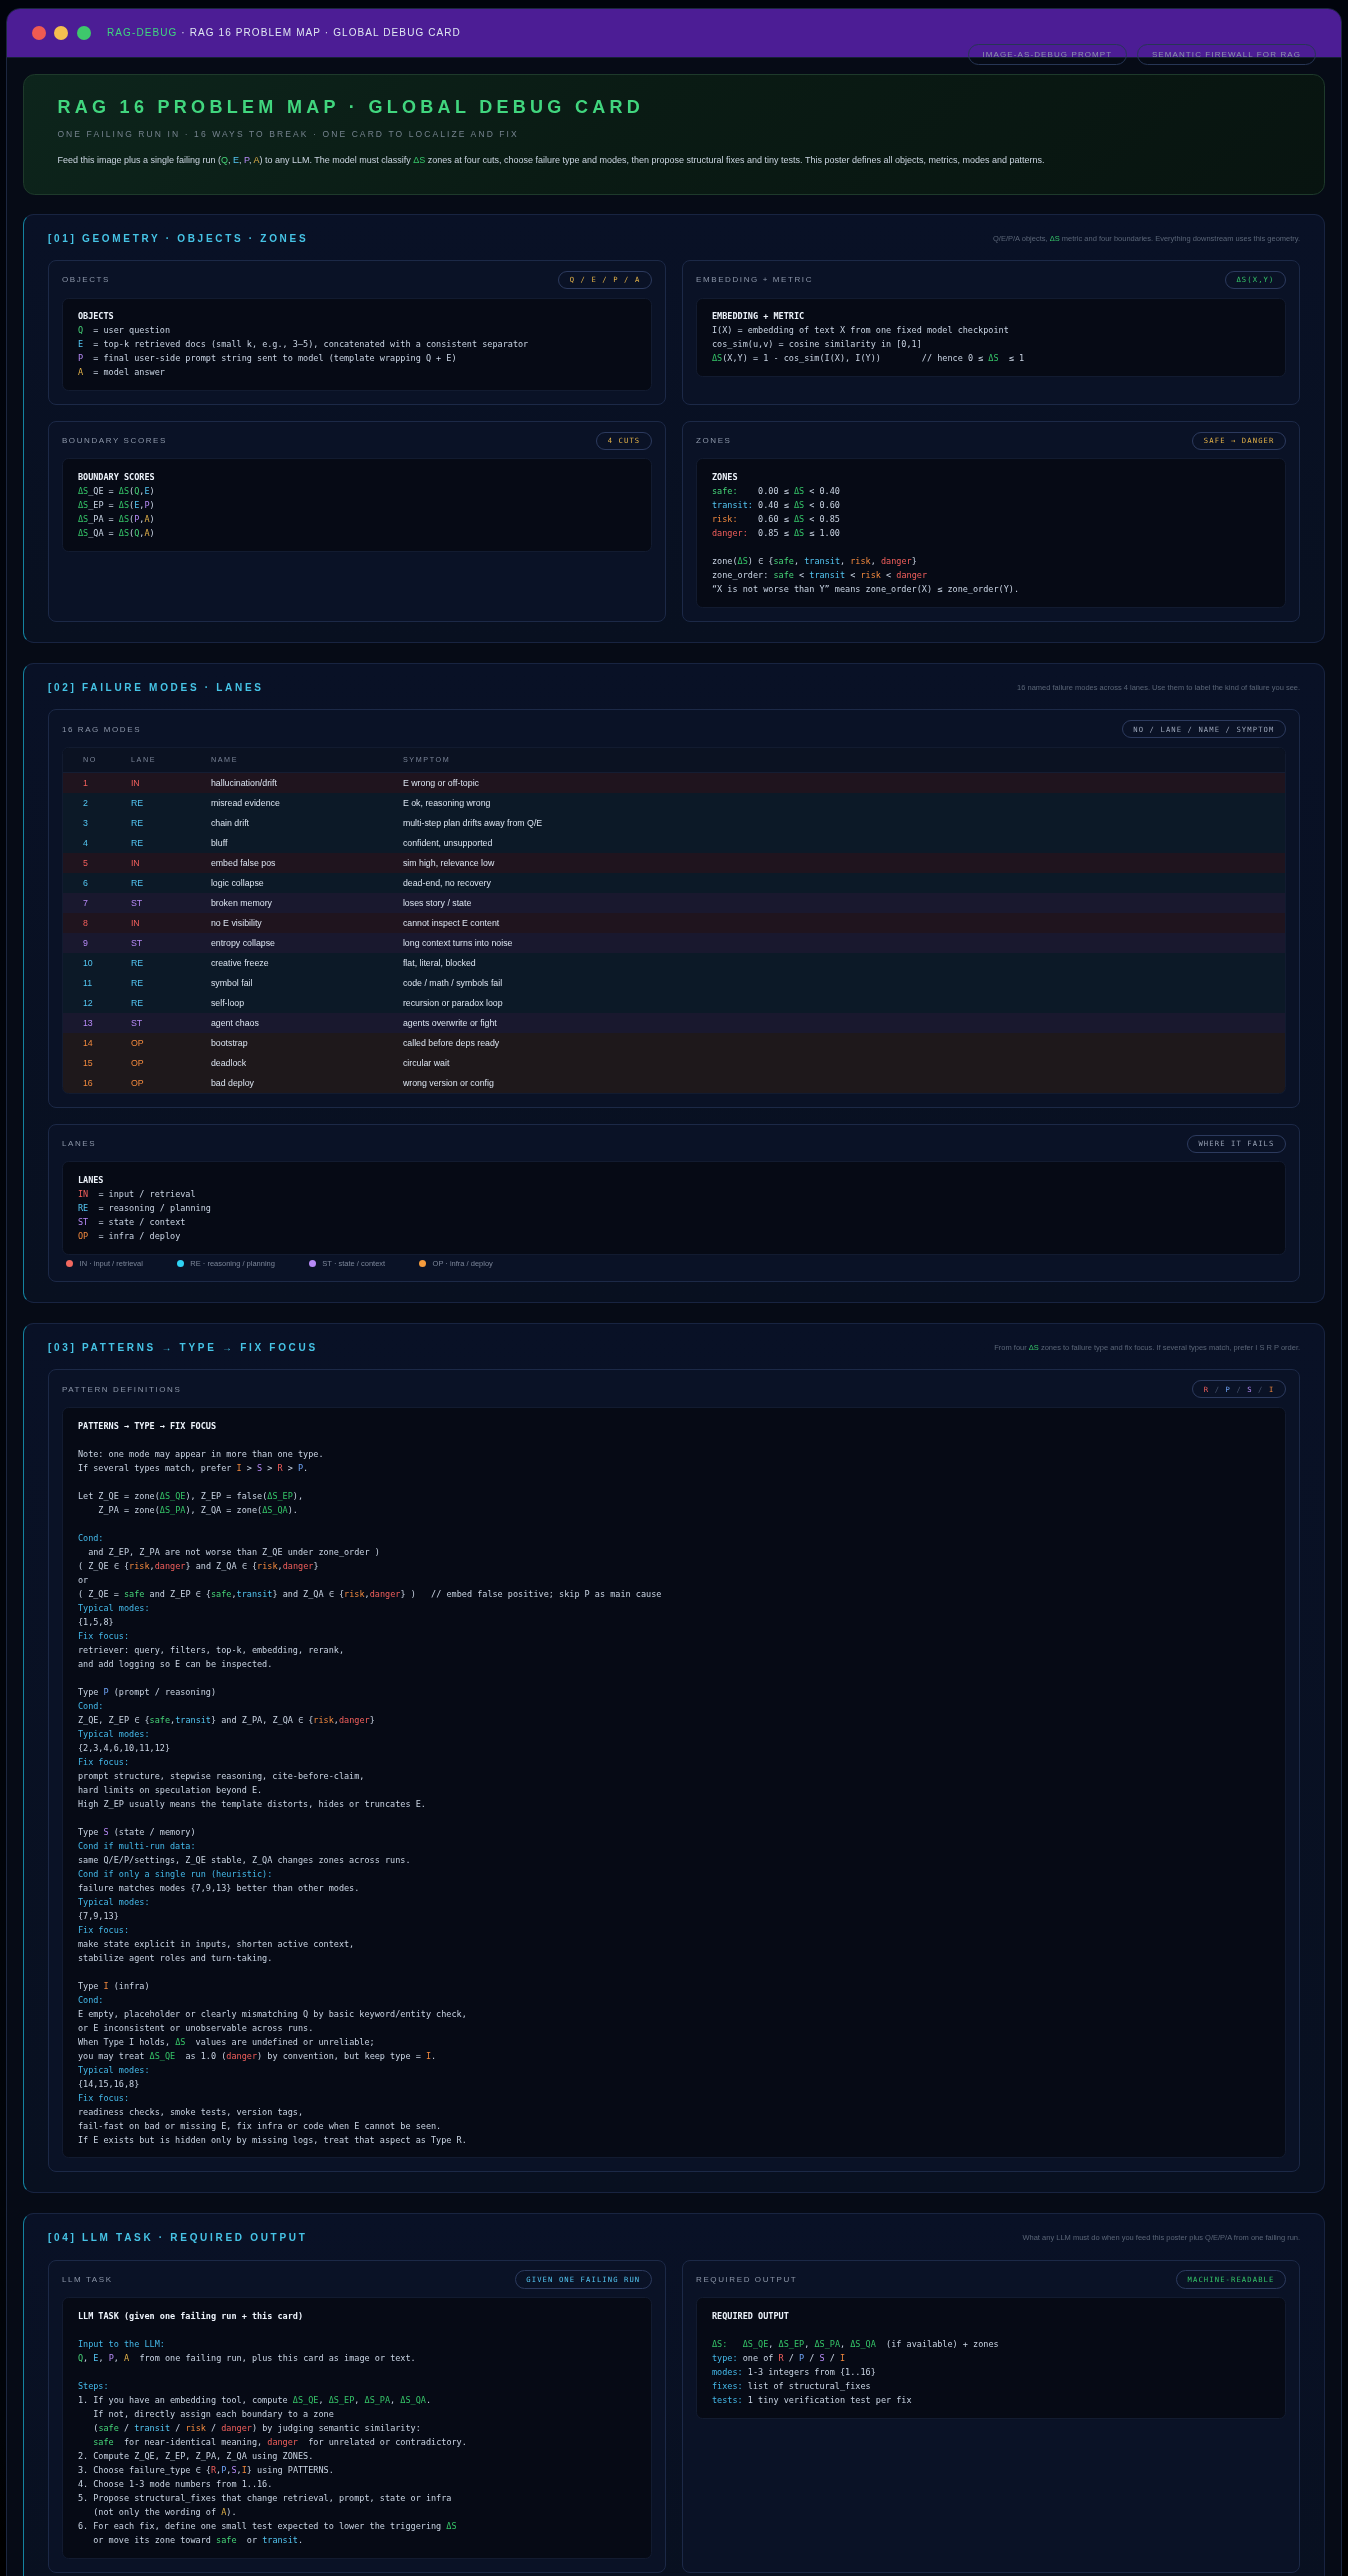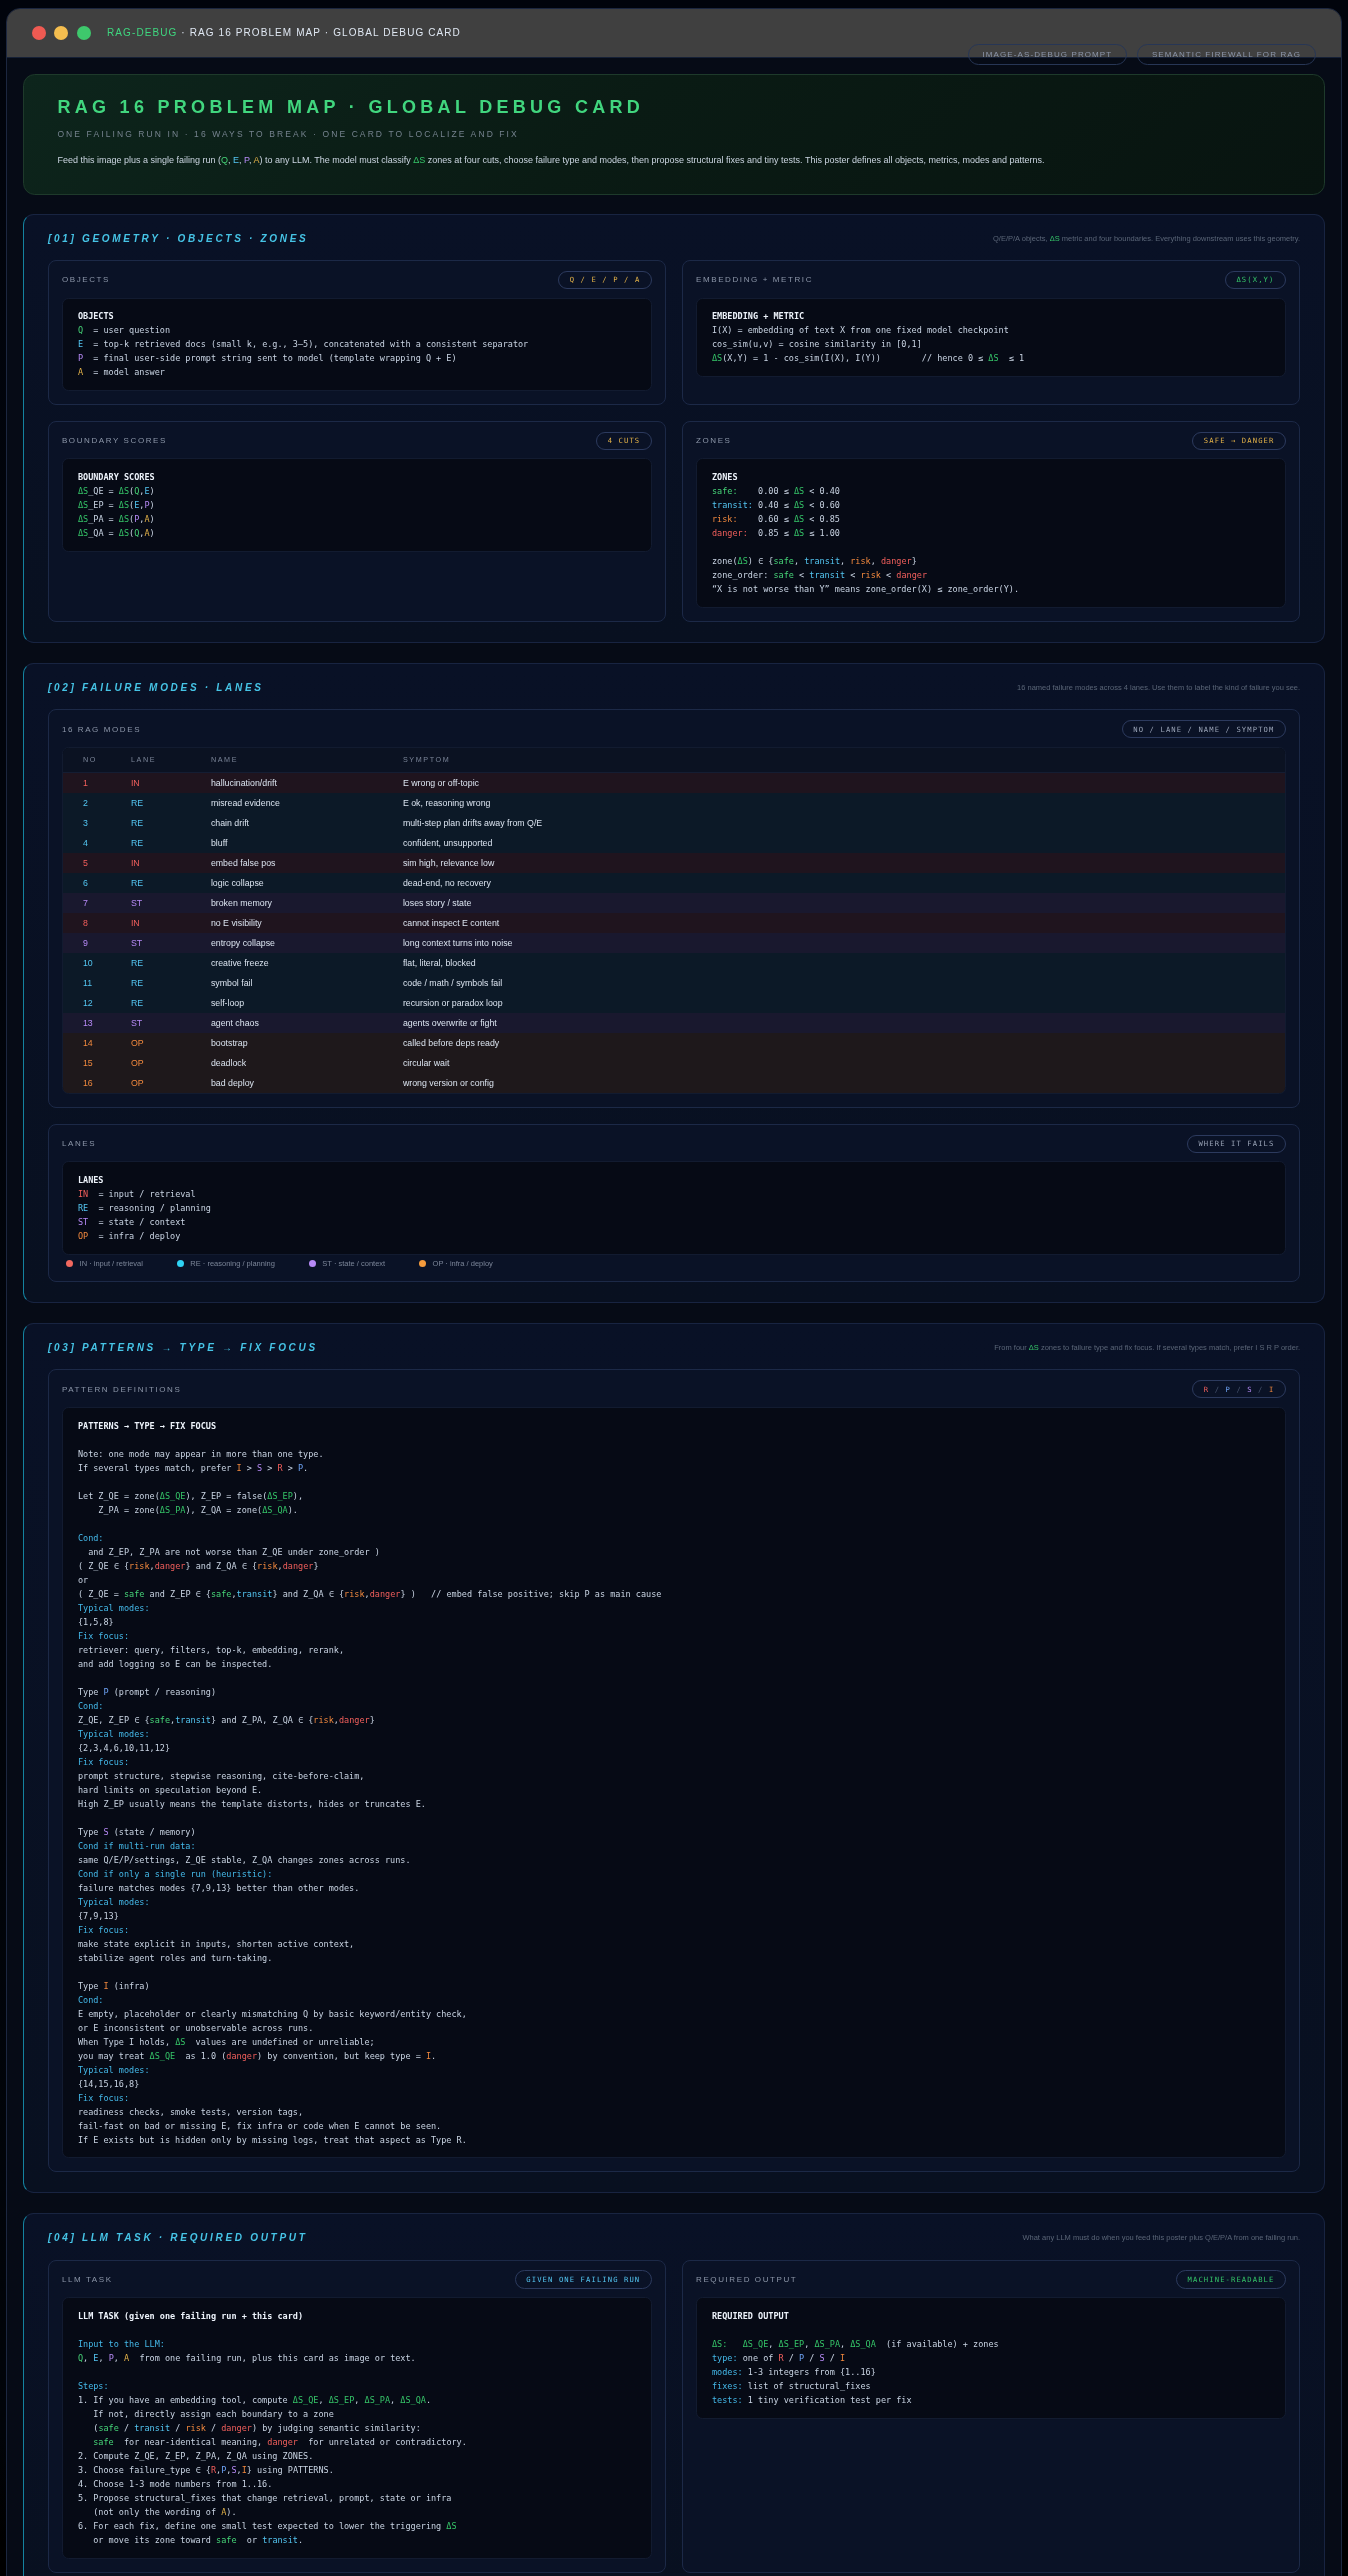--- a/index.html
+++ b/index.html
@@ -16,21 +16,21 @@
     background: #060b16;
     border: 0.5px solid #1c2740;
     border-radius: 14px;
     overflow: hidden;
   }
   
   .titlebar {
     height: 49px;
     display: flex; align-items: center;
     padding: 0 24.6px; gap: 16px;
-    background: #404040;
+    background: #4c1d95;
     border-bottom: 0.5px solid #152036;
   }
   .dots { display:flex; gap:8.5px; align-items:center; }
   .dot { width:14px; height:14px; border-radius:50%; display:inline-block; }
   .dot.red { background:#ef5a52; }
   .dot.yellow { background:#f5be4f; }
   .dot.green { background:#3ec86c; }
   .tb-title { font-size:10px; letter-spacing:1.1px; color:#dfe7f2; white-space:nowrap; }
   .tb-app { color:#3fd67f; }
   .tb-badges { margin-left:auto; display:flex; gap:9.6px;margin-top:44px; }
@@ -53,21 +53,21 @@
   
   section {
     margin: 0 16px 20px;
     background: linear-gradient(180deg, #091126, #081020);
     border: 0.5px solid #182441;
     border-left: 1.6px solid #14829f;
     border-radius: 10.7px;
     padding: 18px 23.5px 20px;
   }
   .sec-head { display:flex; justify-content:space-between; align-items:flex-start; gap:32px; margin-bottom:16px; }
-  .sec-head h2 { margin:0; font-size:10px; letter-spacing:2.7px; color:#46c4e6; font-weight:700; white-space:nowrap;font-style:italic; }
+  .sec-head h2 { margin:0; font-size:10px; letter-spacing:2.7px; color:#46c4e6; font-weight:700; white-space:nowrap; }
   .sec-note { font-size:7.5px; color:#5a6577; text-align:right; max-width:331px; line-height:1.55; }
   .grid2 { display:grid; grid-template-columns:1fr 1fr; gap:16px; }
   .grid2 + .grid2 { margin-top:16px; }
   
   .card {
     background:#0a1226;
     border:0.5px solid #1c2947;
     border-radius:8px;
     padding:9.6px 13px 13px;
   }

